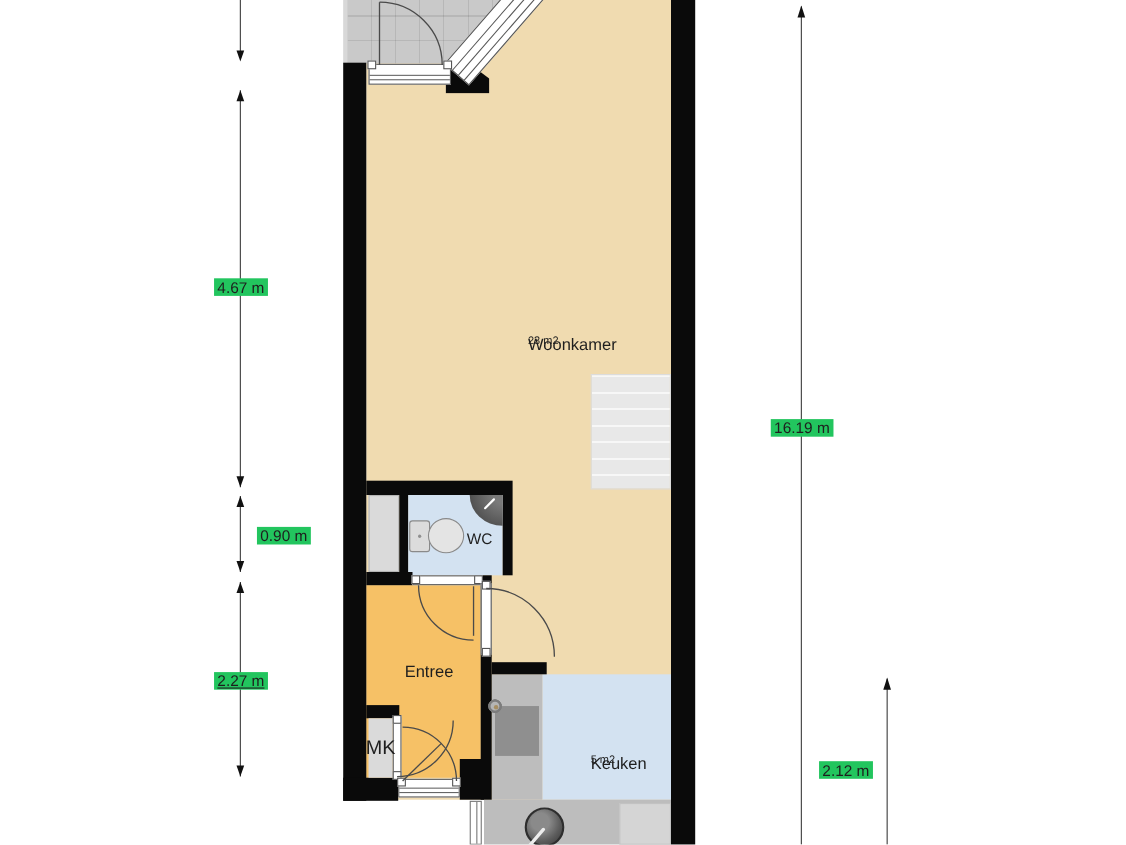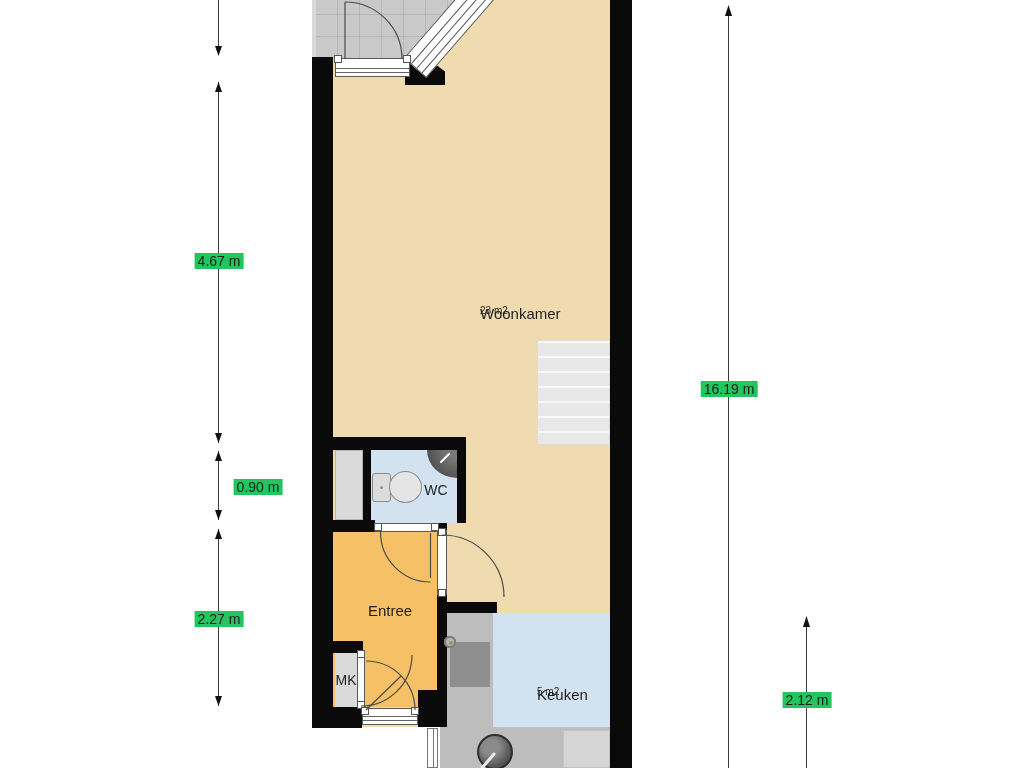--- a/index.html
+++ b/index.html
@@ -94,29 +94,29 @@
     background:radial-gradient(circle at 100% 0, #7a7a7a 0 20%, #474747 85%);}
 
   
   .room-label{transform:translate(-50%,-50%);text-align:center;white-space:nowrap;line-height:1.18;
     font-size:15px;color:var(--text,#1e1e1e);}
   .room-label .area{font-size:10px;display:block;}
   .label-woonkamer{left:480px;top:305px;}
   .label-keuken{left:537px;top:686px;}
   .label-entree{left:390px;top:611px;}
   .label-wc{left:436px;top:490px;font-size:14px;}
-  .label-mk{left:346px;top:680px;font-size:14px;}
+  .label-mk{left:346px;top:680px;font-size:18px;}
 
   .dim-label{transform:translate(-50%,-50%);background:#22c55e;padding:0 3px;font-size:14px;
     color:var(--text,#1e1e1e);white-space:nowrap;}
   .dim-467{left:219px;top:261px;}
   .dim-090{left:219px;top:487px;margin-left:39px;}
-  .dim-227{left:219px;top:619px;}
+  .dim-227{left:219px;top:619px;text-decoration:underline;}
   .dim-1008{left:729px;top:389px;}
-  .dim-212{left:807px;top:700px;}
+  .dim-212{left:769px;top:700px;}
 
   
   .overlay{left:0;top:0;width:1024px;height:768px;pointer-events:none;}
   .arc{fill:none;stroke:#4a4a4a;stroke-width:1.2;}
   .dim-line{stroke:var(--dimension-line,#3c3c3c);stroke-width:1;}
   .dim-arrow{fill:#111;stroke:none;}
 </style>
 </head>
 <body>
 

